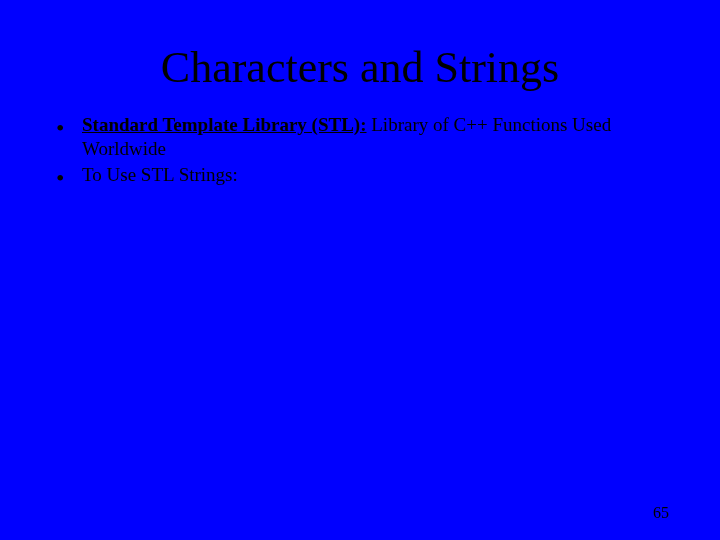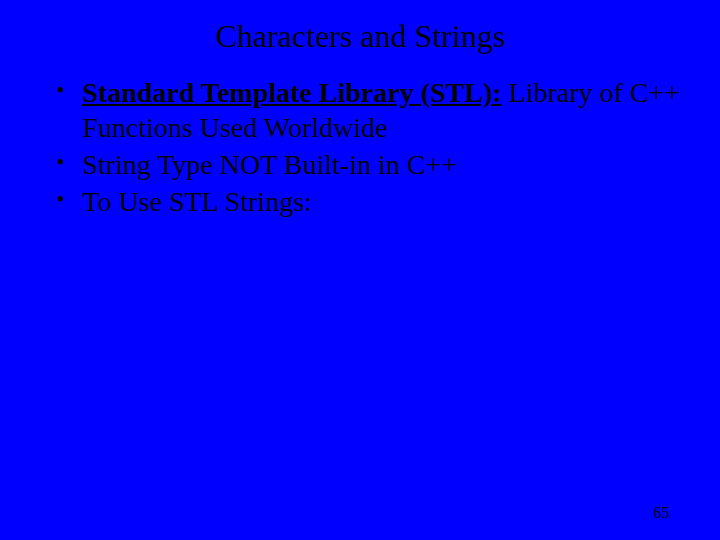--- a/index.html
+++ b/index.html
@@ -10,36 +10,37 @@
     body {
       width: 720px;
       height: 540px;
       background-color: #0000ff;
       font-family: "Times New Roman", Times, serif;
       position: relative;
       overflow: hidden;
     }
     .slide-title {
       color: #000000;
-      font-size: 32px;
+      font-size: 44px;
       text-align: center;
       font-weight: normal;
       padding-top: 18px;
       padding-bottom: 20px;
+      margin-top: 24px;
     }
     .content {
       padding-left: 50px;
       padding-right: 40px;
     }
     .bullet-list {
       list-style: none;
     }
     .bullet-item {
       color: #000000;
-      font-size: 28px;
+      font-size: 19px;
       line-height: 1.25;
       position: relative;
       padding-left: 32px;
       margin-bottom: 2px;
     }
     .bullet-item::before {
       content: "•";
       position: absolute;
       left: 6px;
       font-size: 24px;
@@ -70,21 +71,18 @@
 <body>
 
 <h1 class="slide-title">Characters and Strings</h1>
 
 <div class="content">
   <ul class="bullet-list">
     <li class="bullet-item">
       <span class="bold-underline">Standard Template Library (STL):</span><span> Library of C++ Functions Used Worldwide</span>
     </li>
     <li class="bullet-item">
-      <span>String Type NOT Built-in in C++</span>
-    </li>
-    <li class="bullet-item">
       <span>To Use STL Strings:</span>
     </li>
   </ul>
 </div>
 
 <div class="page-number">65</div>
 
 </body></html>

